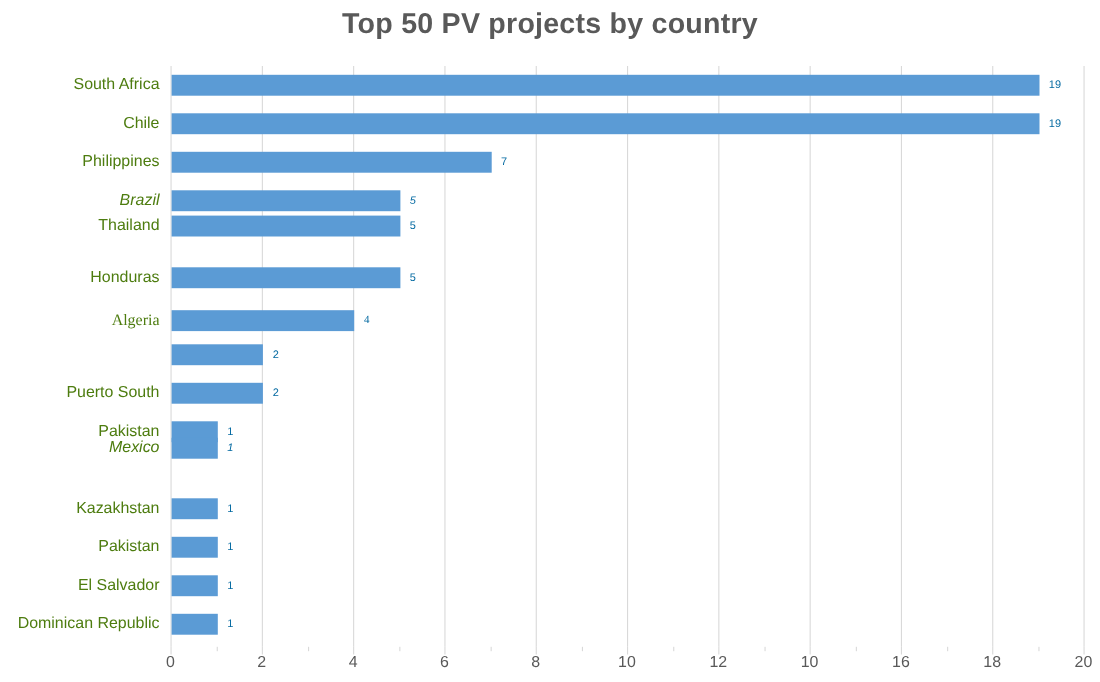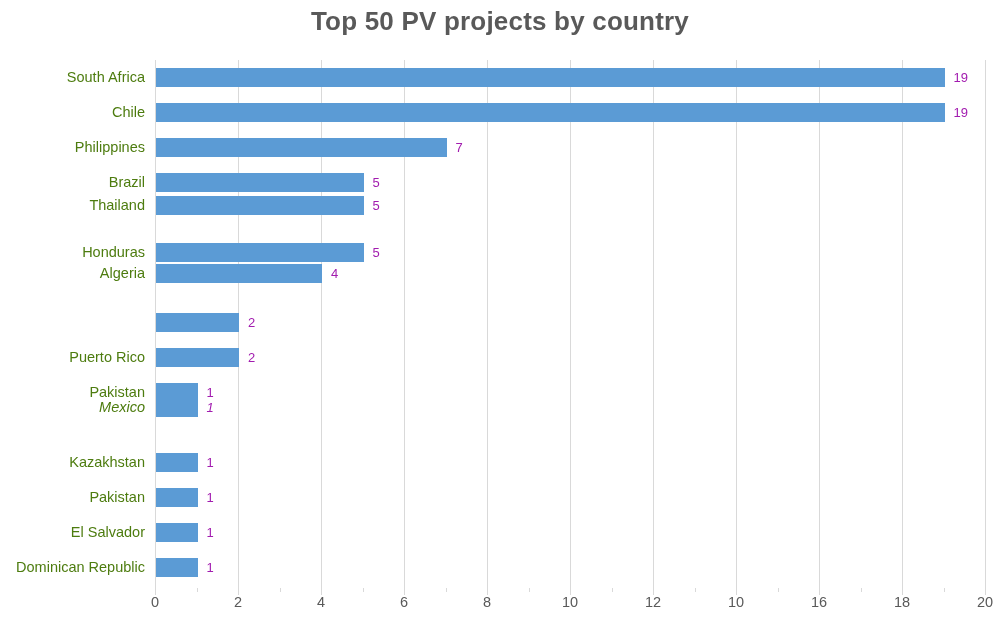--- a/index.html
+++ b/index.html
@@ -101,22 +101,22 @@
     left: 156px;
     top: 8px;
     height: 19px;
     background: #5b9bd5;
   }
   .bar-value {
     position: absolute;
     top: 0;
     height: 35px;
     line-height: 35px;
-    font-size: 13px;
-    color: #a21caf;
+    font-size: 10px;
+    color: #0369a1;
     white-space: nowrap;
   }
 
   
   #xaxis-labels {
     position: absolute;
     left: 0;
     top: 594px;
     width: 1000px;
     height: 26px;
@@ -187,46 +187,46 @@
       <div class="row" style="top: 95px;">
         <div class="cat-label">Chile</div>
         <div class="bar" title="Chile: 19" style="width: 788.5px; background: rgb(91, 155, 213);"></div>
         <div class="bar-value" style="left: 953.5px;">19</div>
       </div>
       <div class="row" style="top: 130px;">
         <div class="cat-label">Philippines</div>
         <div class="bar" title="Philippines: 7" style="width: 290.5px; background: rgb(91, 155, 213);"></div>
         <div class="bar-value" style="left: 455.5px;">7</div>
       </div>
-      <div class="row" style="top: 165px;">
+      <div class="row" style="top: 165px; font-style: italic;">
         <div class="cat-label">Brazil</div>
         <div class="bar" title="Brazil: 5" style="width: 207.5px; background: rgb(91, 155, 213);"></div>
         <div class="bar-value" style="left: 372.5px;">5</div>
       </div>
       <div class="row" style="top: 188px;">
         <div class="cat-label">Thailand</div>
         <div class="bar" title="Thailand: 5" style="width: 207.5px; background: rgb(91, 155, 213);"></div>
         <div class="bar-value" style="left: 372.5px;">5</div>
       </div>
       <div class="row" style="top: 235px;">
         <div class="cat-label">Honduras</div>
         <div class="bar" title="Honduras: 5" style="width: 207.5px; background: rgb(91, 155, 213);"></div>
         <div class="bar-value" style="left: 372.5px;">5</div>
       </div>
-      <div class="row" style="top: 256px;">
+      <div class="row" style="top: 274px; font-family: Liberation Serif, serif;">
         <div class="cat-label">Algeria</div>
         <div class="bar" title="Algeria: 4" style="width: 166px; background: rgb(91, 155, 213);"></div>
         <div class="bar-value" style="left: 331px;">4</div>
       </div>
       <div class="row" style="top: 305px;">
         <div class="bar" title="Uruguay: 2" style="width: 83px; background: rgb(91, 155, 213);"></div>
         <div class="bar-value" style="left: 248px;">2</div>
       </div>
       <div class="row" style="top: 340px;">
-        <div class="cat-label">Puerto Rico</div>
+        <div class="cat-label">Puerto South</div>
         <div class="bar" title="Puerto Rico: 2" style="width: 83px; background: rgb(91, 155, 213);"></div>
         <div class="bar-value" style="left: 248px;">2</div>
       </div>
       <div class="row" style="top: 375px;">
         <div class="cat-label">Pakistan</div>
         <div class="bar" title="Pakistan: 1" style="width: 41.5px; background: rgb(91, 155, 213);"></div>
         <div class="bar-value" style="left: 206.5px;">1</div>
       </div>
       <div class="row" style="top: 390px; font-style: italic;">
         <div class="cat-label">Mexico</div>

